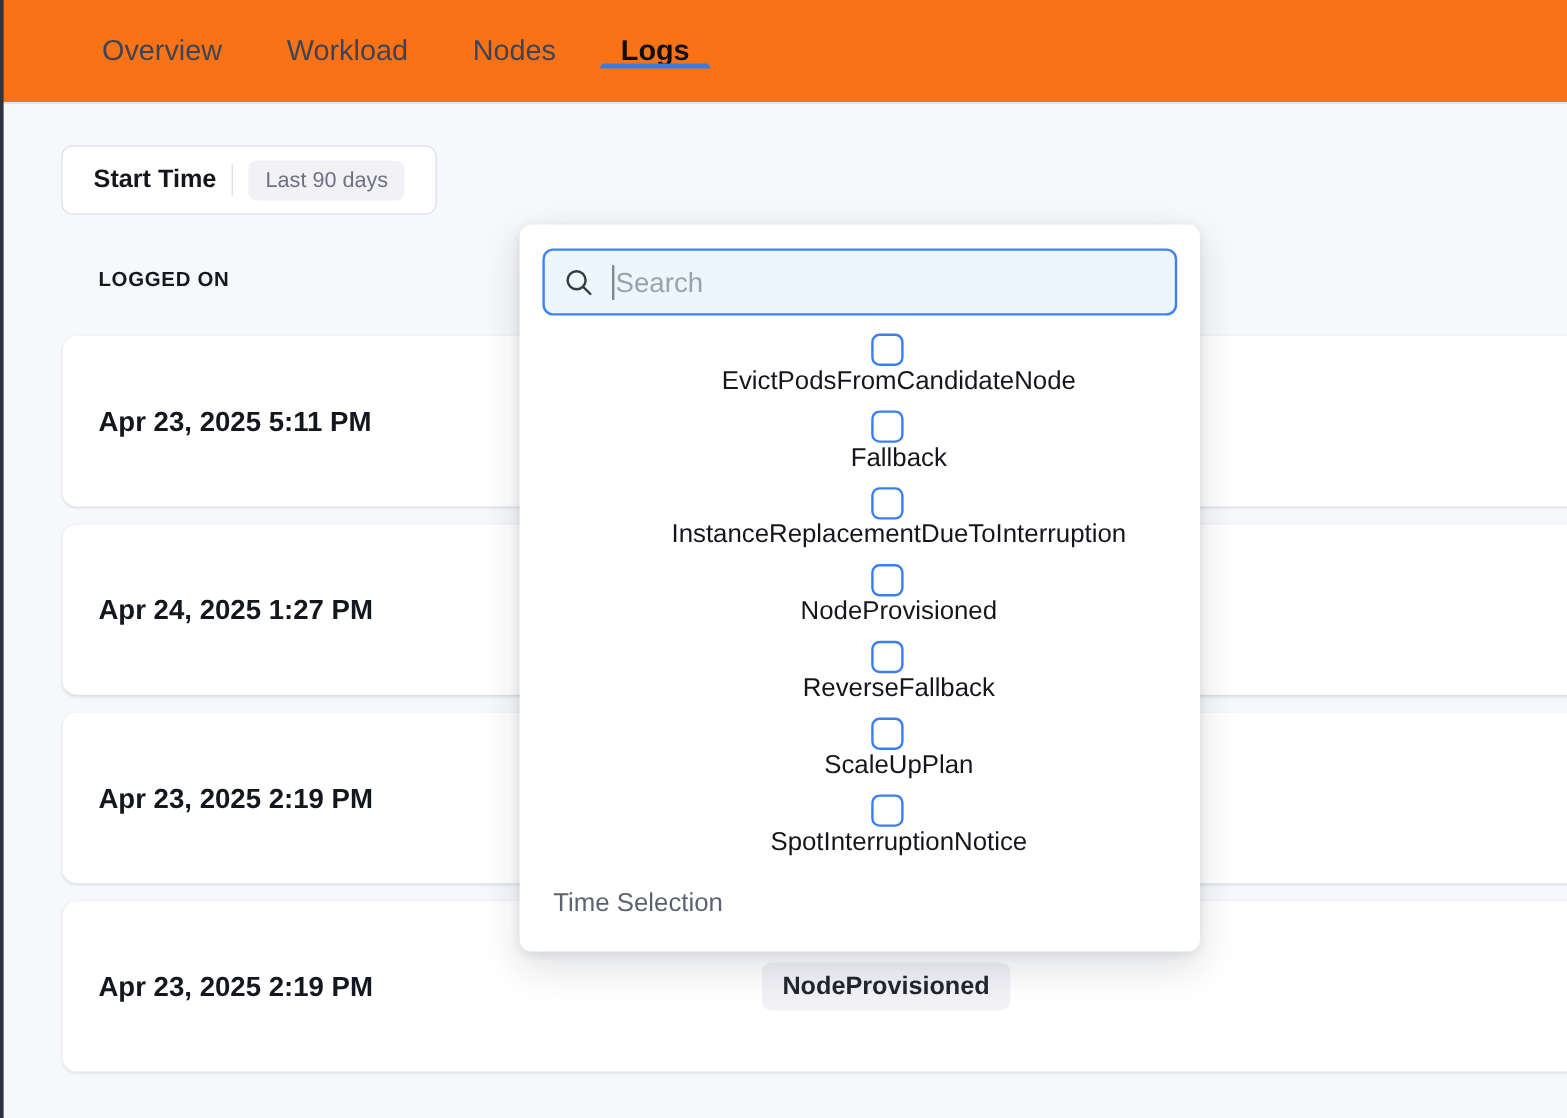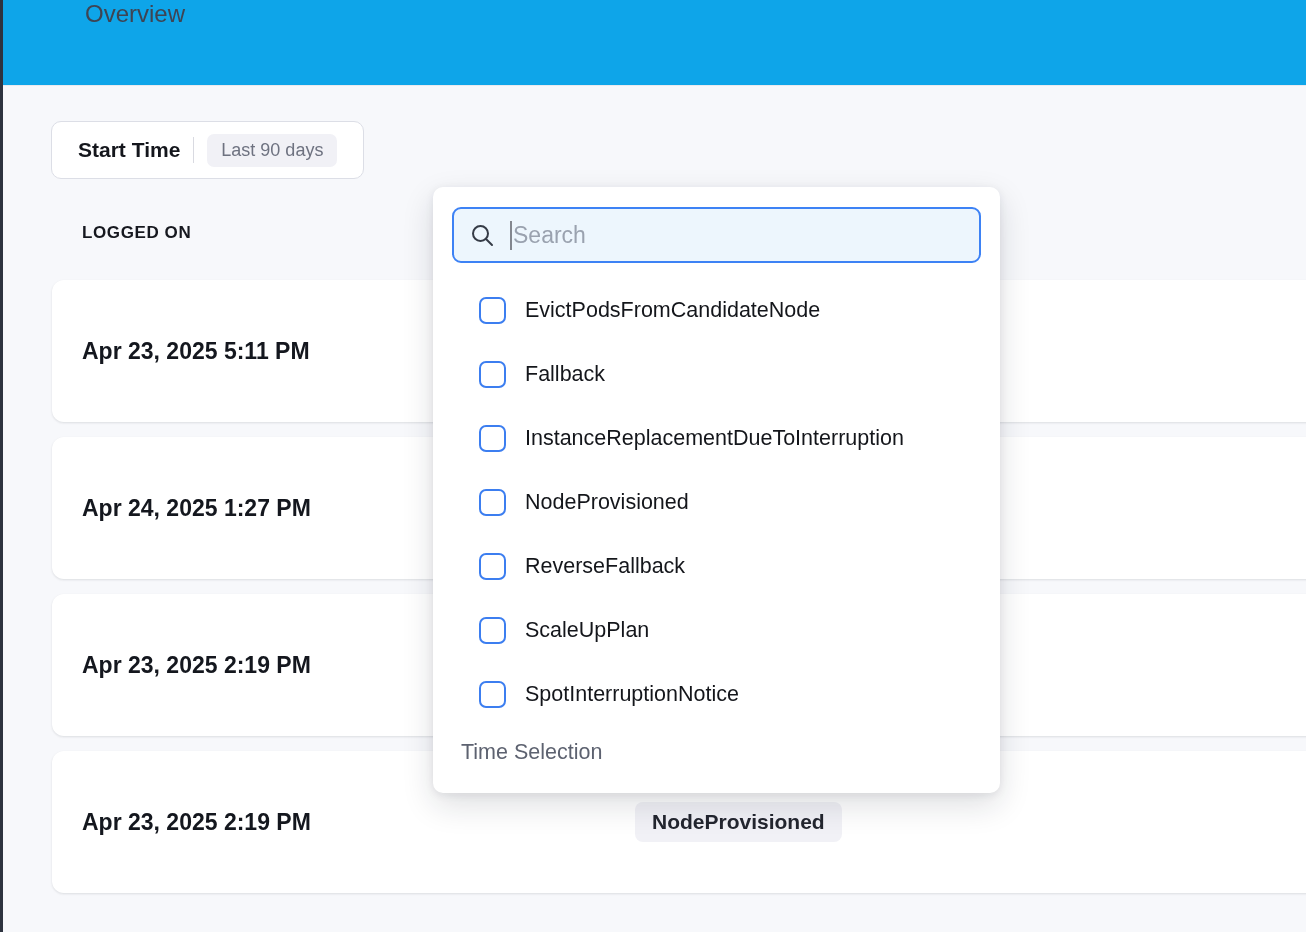--- a/index.html
+++ b/index.html
@@ -9,22 +9,22 @@
     background: #f7f8fb;
     overflow: hidden;
     position: relative;
   }
   .left-strip {
     position: absolute; left: 0; top: 0; width: 3px; height: 932px;
     background: #2e333f; z-index: 60;
   }
   
   .tabbar {
-    height: 86px; background: #0ea5e9; border-bottom: 1px solid #e9eaef;
-    display: flex; align-items: flex-start; padding-left: 83px; gap: 50px;
+    height: 86px; background: #f97316; border-bottom: 1px solid #e9eaef;
+    display: flex; align-items: center; padding-left: 83px; gap: 50px;
   }
   .tab {
     display: flex; align-items: center; position: relative;
     font-size: 24px; font-weight: 500; color: #3e4453;
     padding: 0 2px; cursor: pointer;
   }
   .tab.active { font-weight: 700; color: #0e1015; }
   .tab.active::after {
     content: ""; position: absolute; left: -15px; right: -15px; bottom: 0;
     height: 4px; background: #3b7be0; border-radius: 4px 4px 0 0;
@@ -81,20 +81,21 @@
   .search-input {
     flex: 1; border: none; outline: none; background: transparent;
     font-family: "Liberation Sans", sans-serif;
     font-size: 23px; color: #4d7c0f; margin-left: 1px; min-width: 0;
   }
   .search-input::placeholder { color: #9aa2af; opacity: 1; }
   .options { margin-top: 15px; }
   .option {
     height: 64px; display: flex; align-items: center; padding-left: 46px;
     cursor: pointer;
+    flex-direction: column;
   }
   .checkbox {
     width: 27px; height: 27px; flex: none;
     border: 2px solid #3c7ef0; border-radius: 7px; background: #ffffff;
   }
   .option-label { margin-left: 19px; font-size: 21.5px; color: #14161b; }
   .clear-selection {
     margin: 14px 0 0 28px; font-size: 21.5px; color: #5d6270; cursor: pointer;
     display: inline-block;
   }
@@ -102,22 +103,31 @@
 </head>
 <body>
 
 <div class="left-strip"></div>
 
 <nav class="tabbar" id="tabbar">
   <div class="tab">
     <span class="tab-label">Overview</span>
   </div>
 
-
-
+  <div class="tab">
+    <span class="tab-label">Workload</span>
+  </div>
+
+  <div class="tab">
+    <span class="tab-label">Nodes</span>
+  </div>
+
+  <div class="tab active">
+    <span class="tab-label">Logs</span>
+  </div>
 </nav>
 
 <div class="filters">
   <div class="filter-box">
     <span class="filter-label">Start Time</span>
     <span class="filter-divider"></span>
     <span class="filter-pill">Last 90 days</span>
   </div>
 </div>
 

